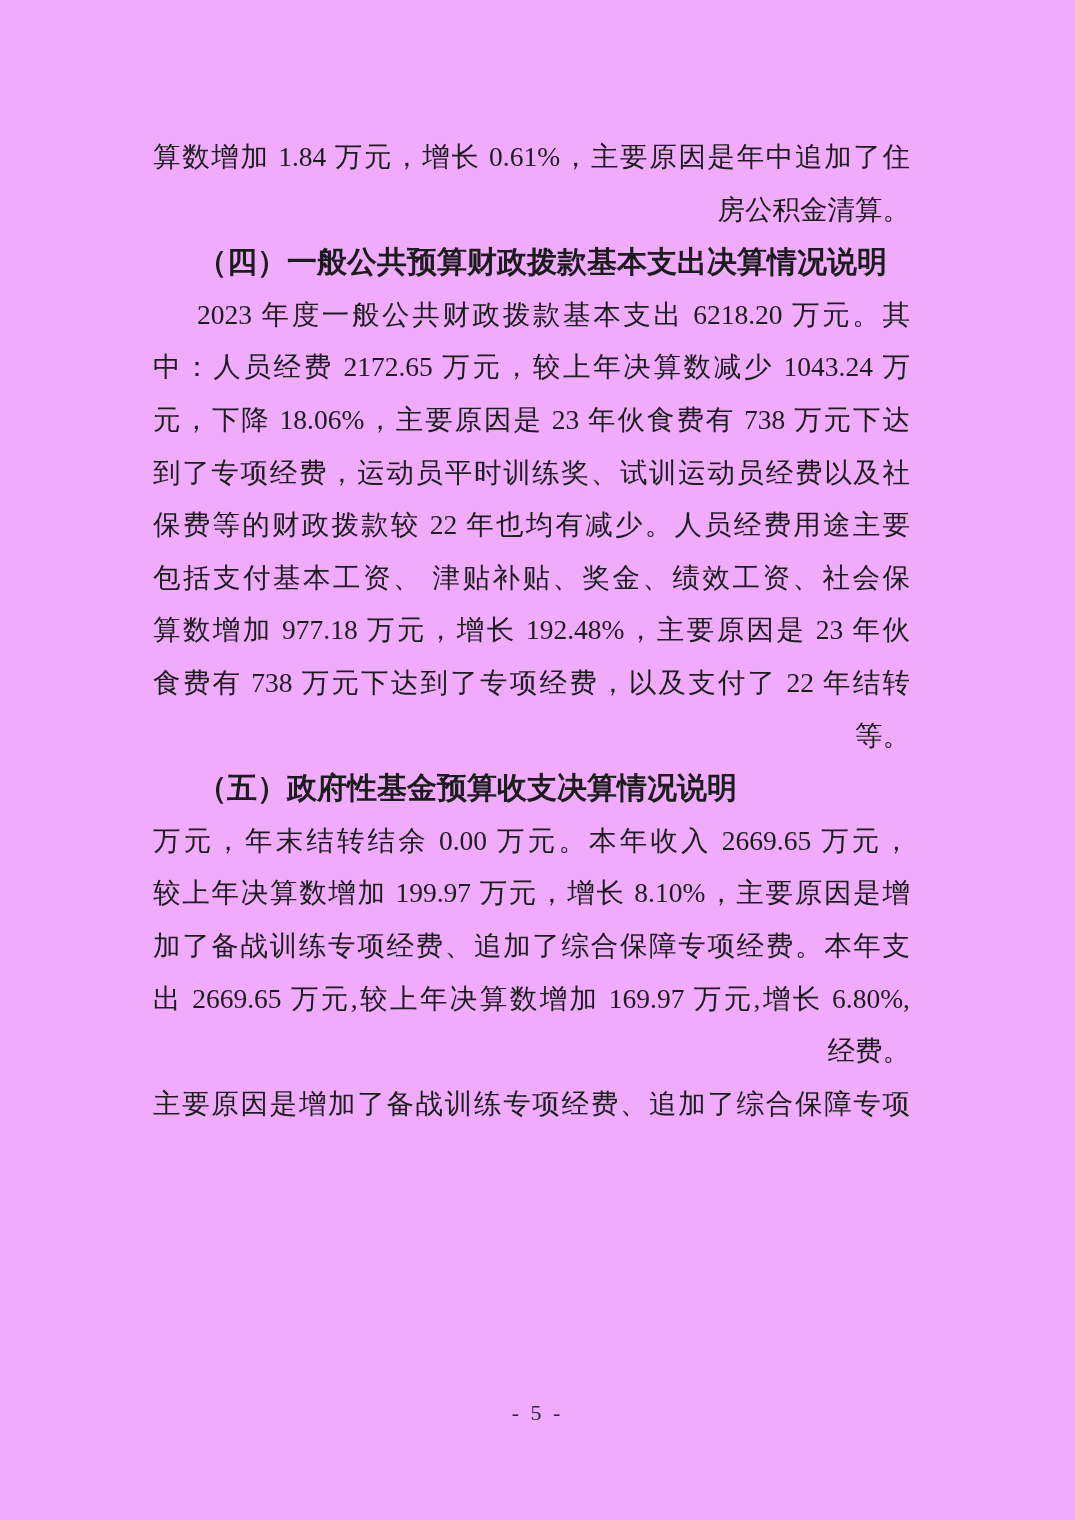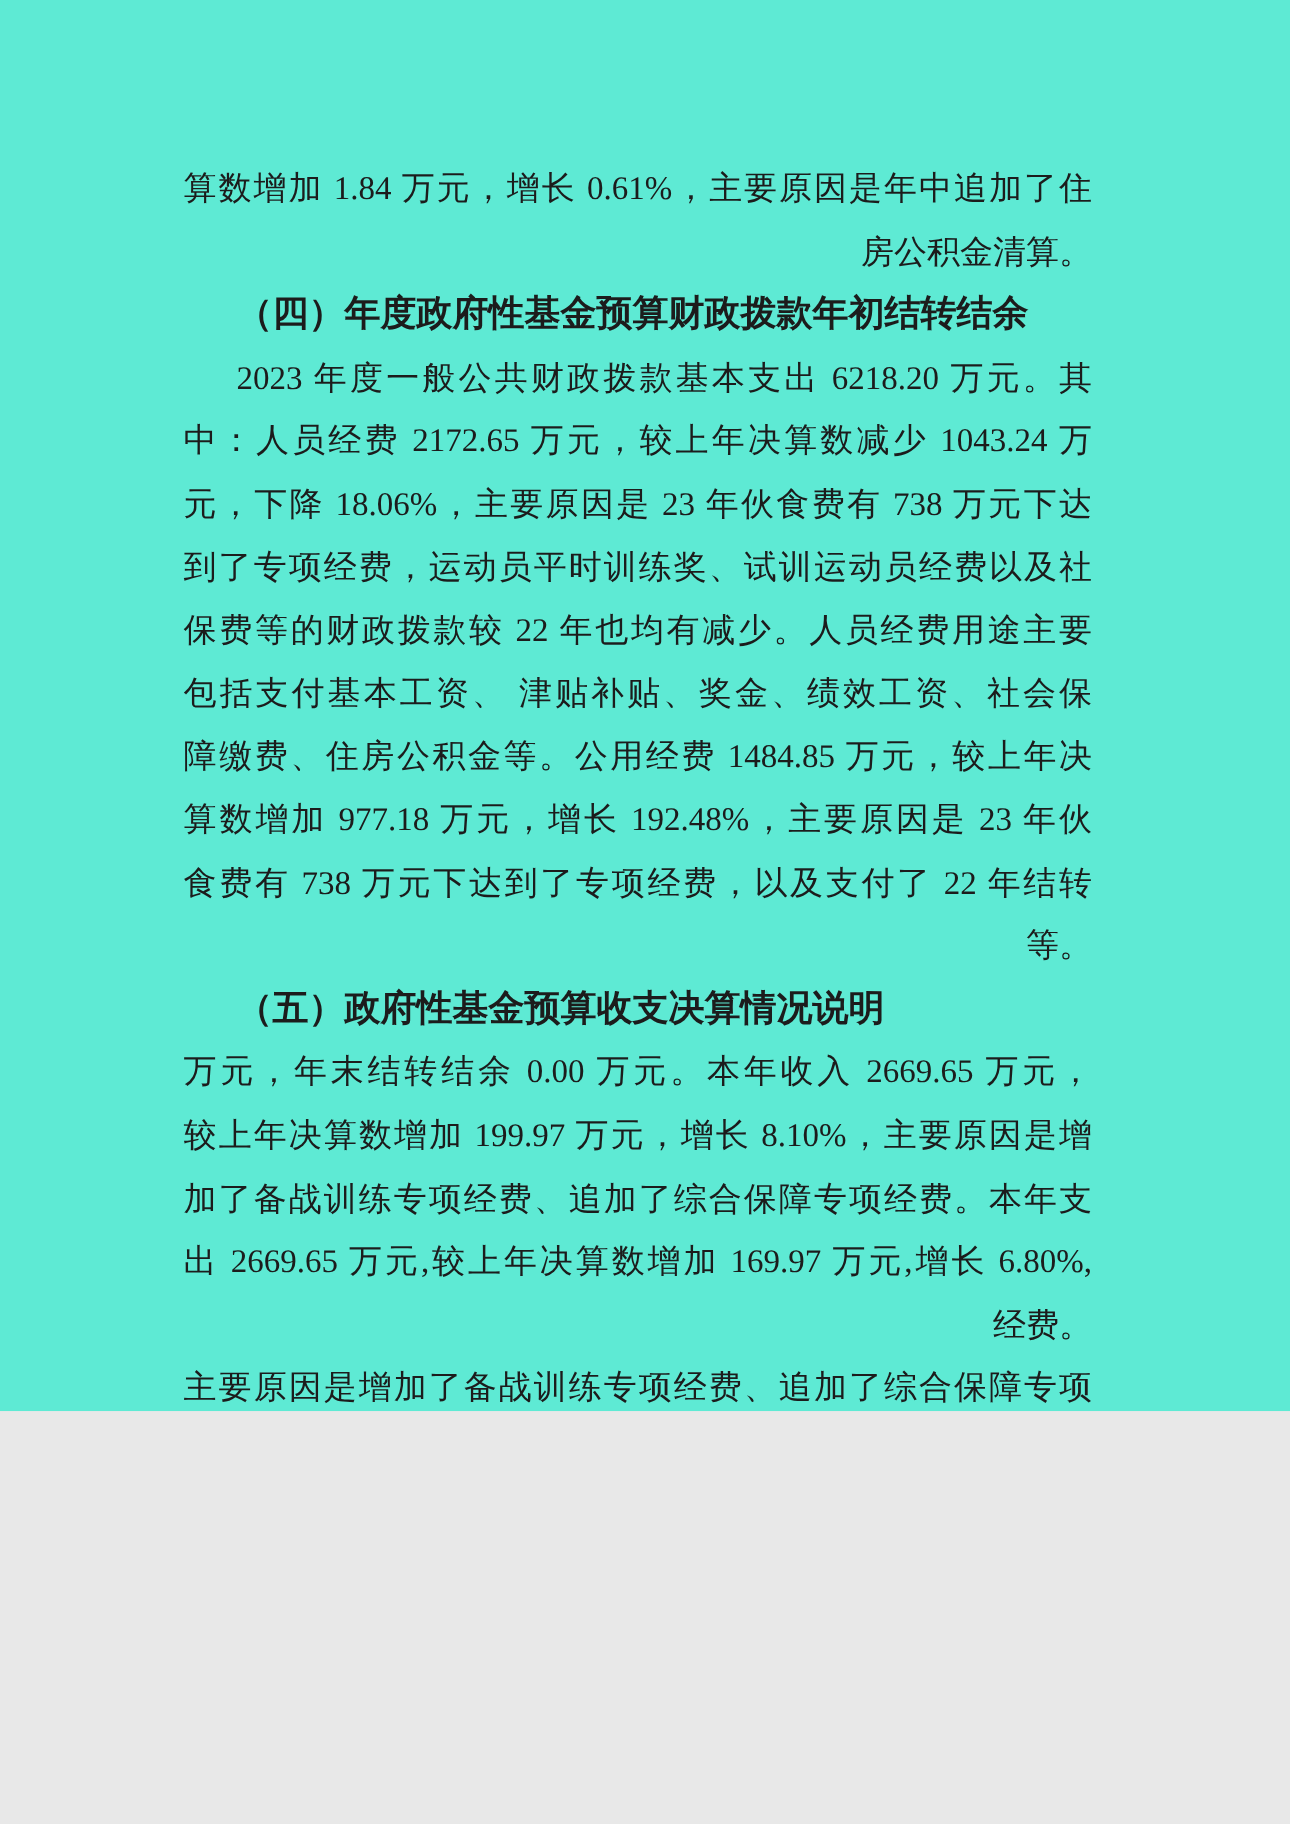--- a/index.html
+++ b/index.html
@@ -3,22 +3,22 @@
 <meta charset="utf-8">
 <style>
   html, body {
     margin: 0;
     padding: 0;
     background: #e8e8e8;
   }
   .page {
     position: relative;
     width: 1075px;
-    height: 1176px;
-    background: #5eead4;
+    height: 1520px;
+    background: #f0abfc;
     font-family: "Liberation Serif", "DejaVu Serif", serif;
     color: #1c1c1c;
     overflow: hidden;
   }
   .text-block {
     position: absolute;
     top: 131px;
     left: 153px;
     width: 757px;
   }
@@ -56,28 +56,27 @@
   }
 </style>
 </head>
 <body>
 
 <div class="page">
 
   <div class="text-block">
     <div class="line">算数增加 1.84 万元，增长 0.61%，主要原因是年中追加了住</div>
     <div class="line end">房公积金清算。</div>
-    <div class="line heading">（四）年度政府性基金预算财政拨款年初结转结余</div>
+    <div class="line heading">（四）一般公共预算财政拨款基本支出决算情况说明</div>
     <div class="line first">2023 年度一般公共财政拨款基本支出 6218.20 万元。其</div>
     <div class="line">中：人员经费 2172.65 万元，较上年决算数减少 1043.24 万</div>
     <div class="line">元，下降 18.06%，主要原因是 23 年伙食费有 738 万元下达</div>
     <div class="line">到了专项经费，运动员平时训练奖、试训运动员经费以及社</div>
     <div class="line">保费等的财政拨款较 22 年也均有减少。人员经费用途主要</div>
     <div class="line">包括支付基本工资、 津贴补贴、奖金、绩效工资、社会保</div>
-    <div class="line">障缴费、住房公积金等。公用经费 1484.85 万元，较上年决</div>
     <div class="line">算数增加 977.18 万元，增长 192.48%，主要原因是 23 年伙</div>
     <div class="line">食费有 738 万元下达到了专项经费，以及支付了 22 年结转</div>
     <div class="line end">等。</div>
     <div class="line heading">（五）政府性基金预算收支决算情况说明</div>
     <div class="line">万元，年末结转结余 0.00 万元。本年收入 2669.65 万元，</div>
     <div class="line">较上年决算数增加 199.97 万元，增长 8.10%，主要原因是增</div>
     <div class="line">加了备战训练专项经费、追加了综合保障专项经费。本年支</div>
     <div class="line">出 2669.65 万元,较上年决算数增加 169.97 万元,增长 6.80%,</div>
     <div class="line end">经费。</div>
     <div class="line">主要原因是增加了备战训练专项经费、追加了综合保障专项</div>

